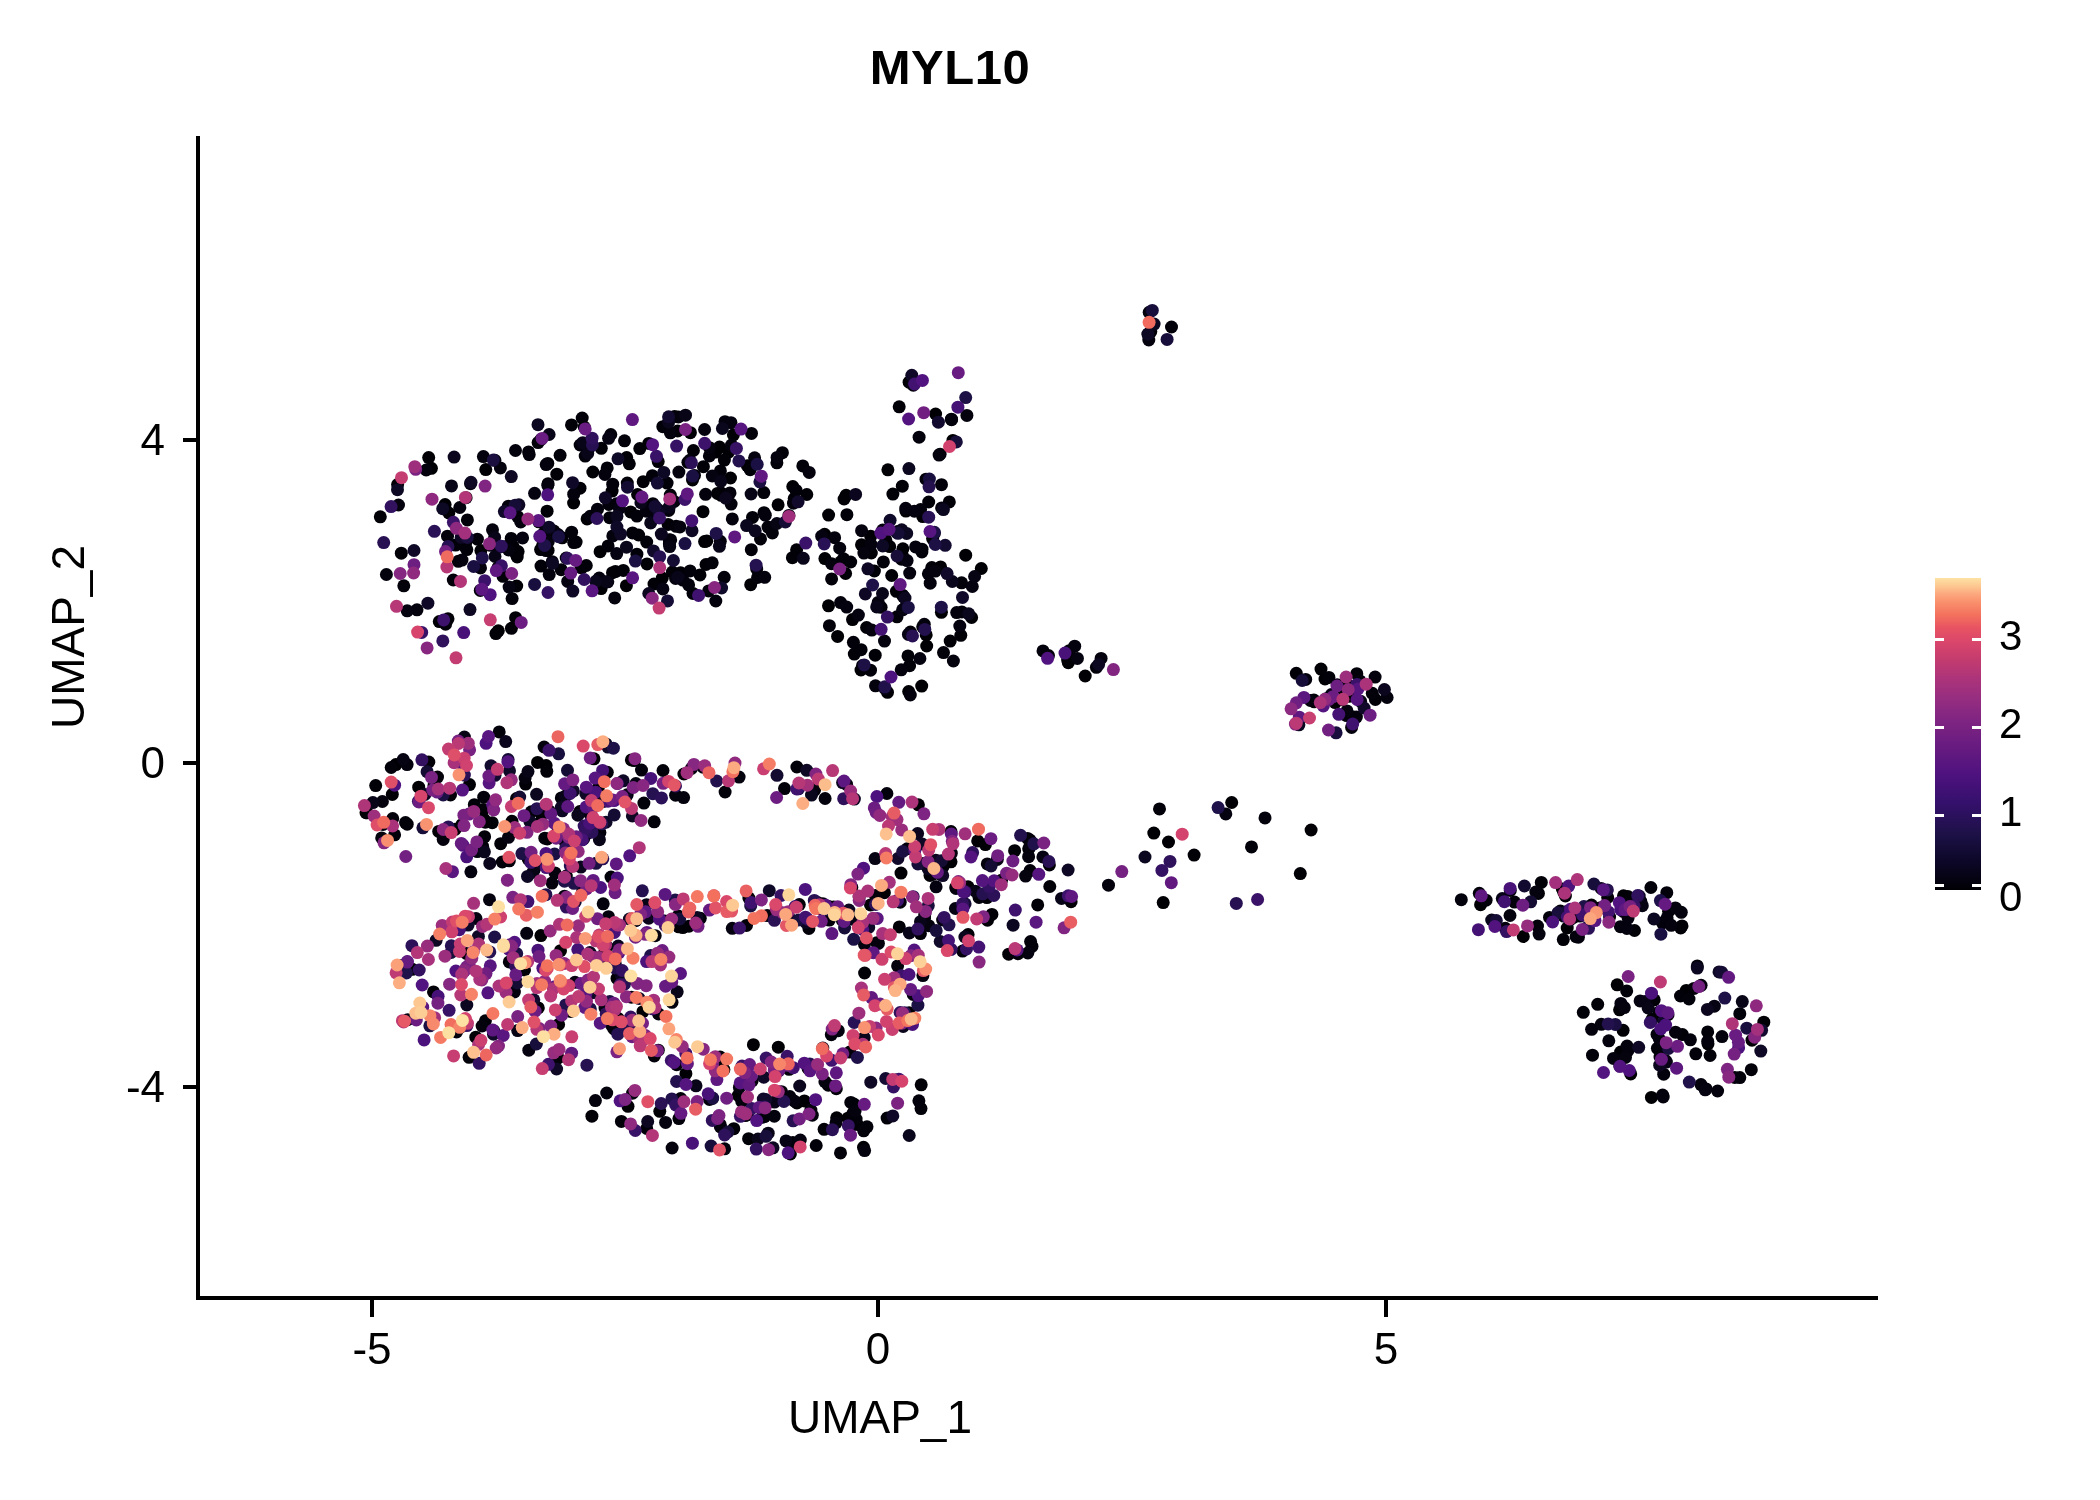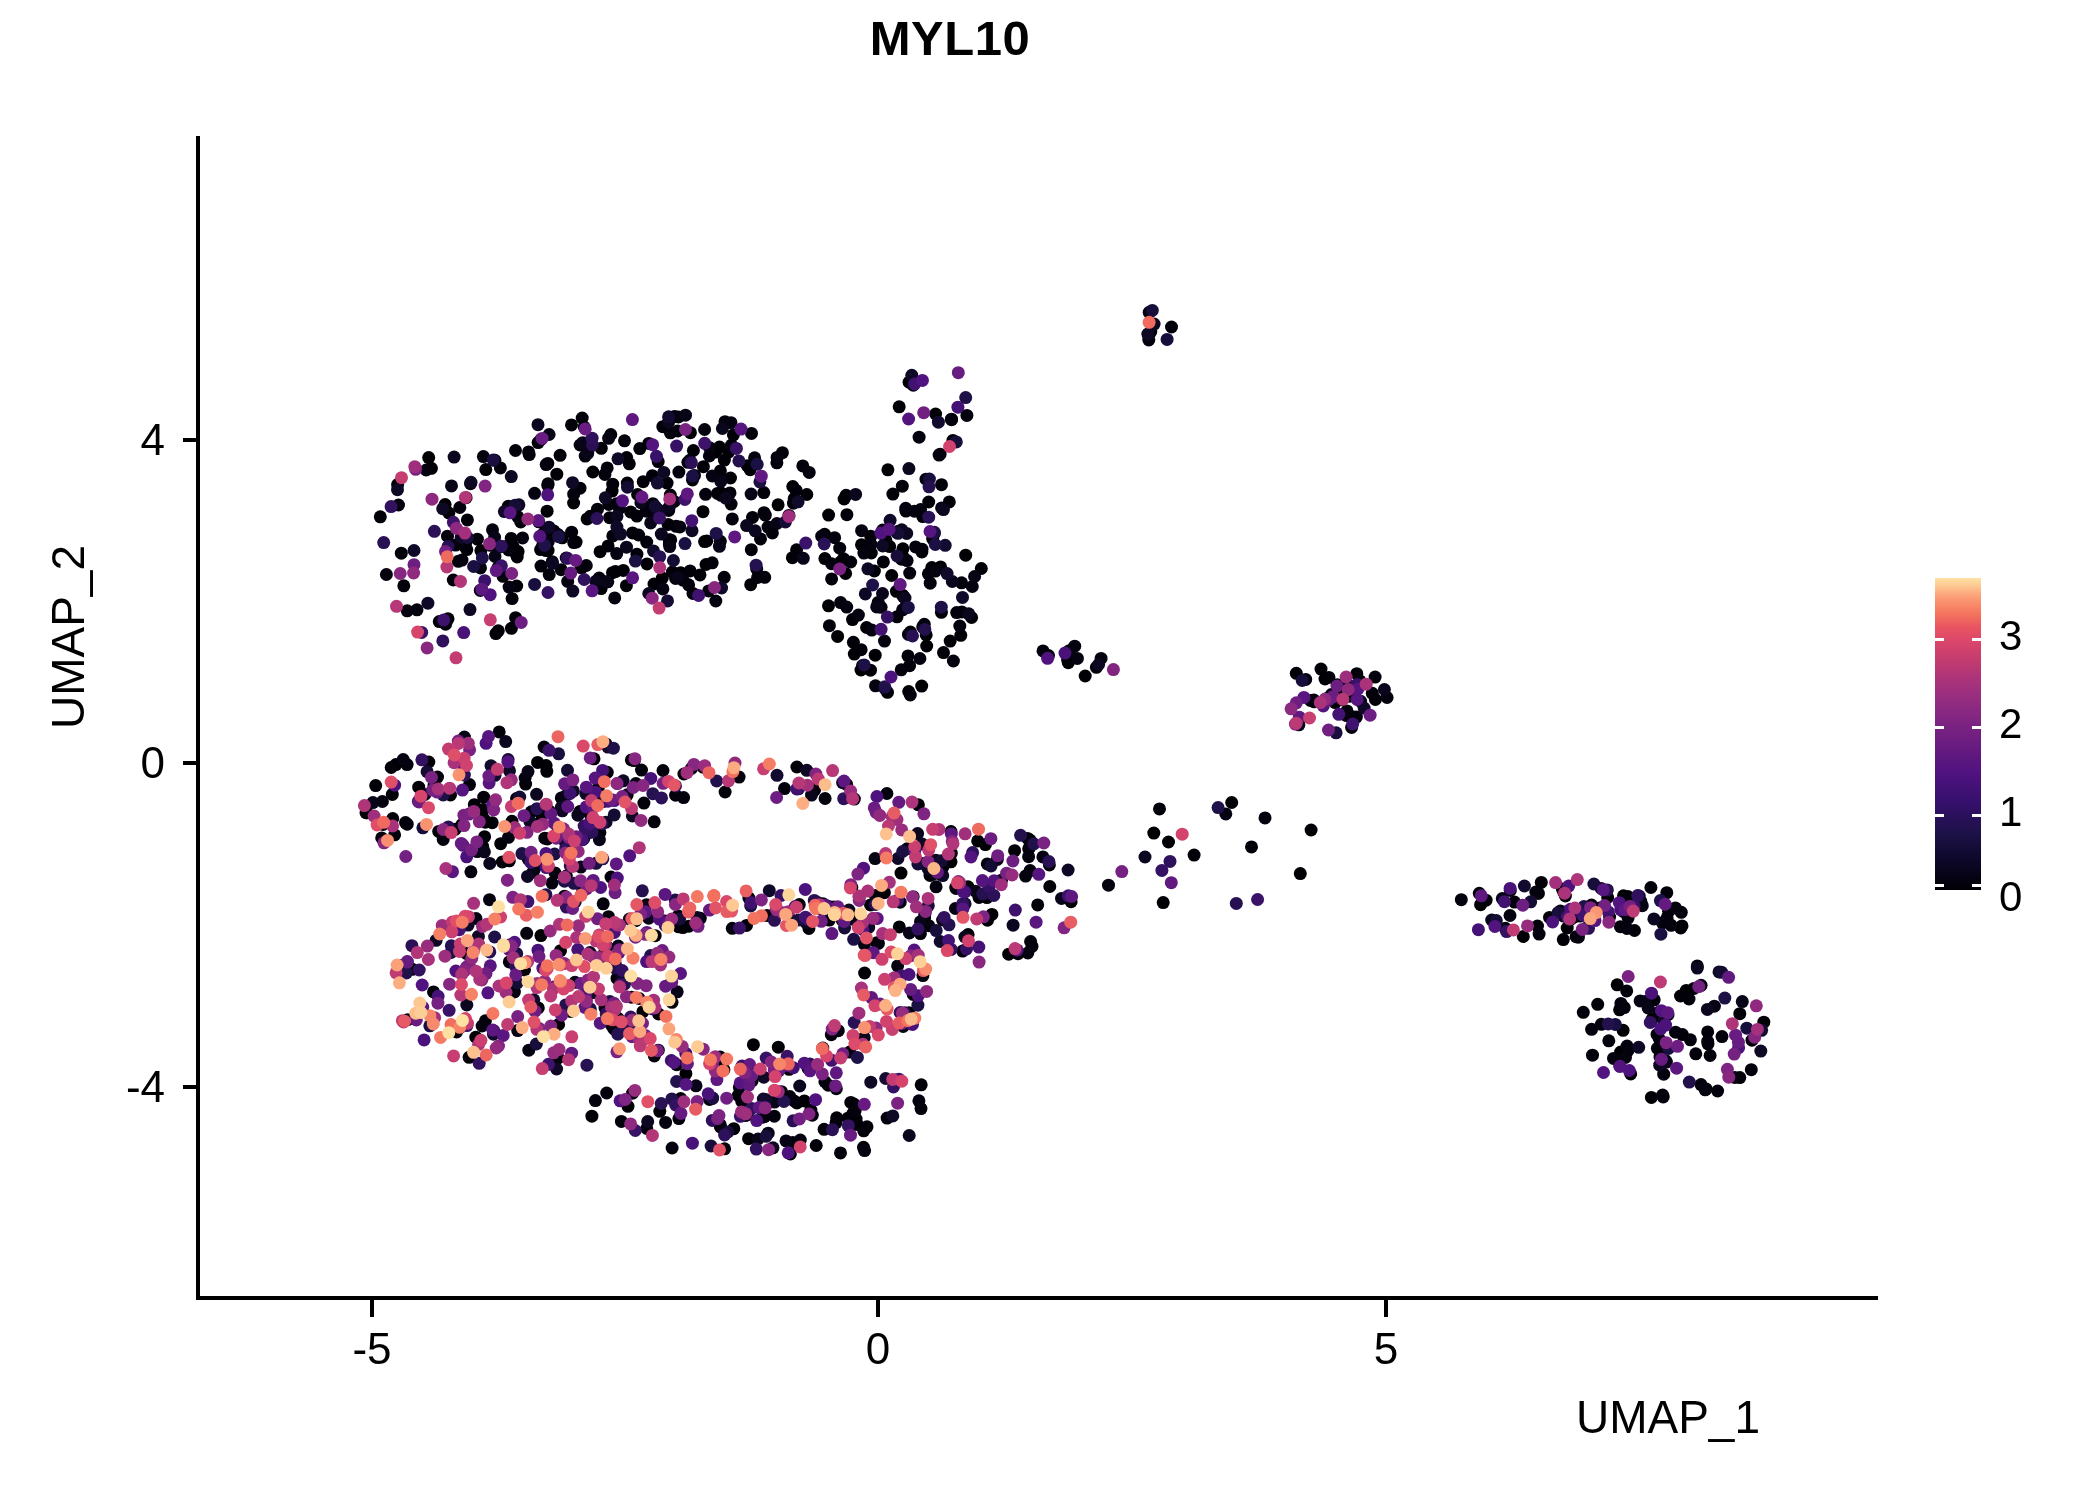--- a/index.html
+++ b/index.html
@@ -16,35 +16,35 @@
   #figure {
     position: relative;
     width: 2100px;
     height: 1500px;
     background: #ffffff;
   }
   
   #plot-title {
     position: absolute;
     left: 0;
-    top: 10px;
+    top: 39px;
     width: 1900px;
     text-align: center;
     font-size: 49px;
     font-weight: bold;
     color: #000000;
     letter-spacing: 0.5px;
   }
   
   #xaxis-title {
     position: absolute;
     left: 0;
     top: 1390px;
     width: 1760px;
-    text-align: right;
+    text-align: center;
     font-size: 46px;
     color: #000000;
   }
   #yaxis-title {
     position: absolute;
     left: -182px;
     top: 610px;
     width: 500px;
     text-align: center;
     font-size: 46px;

